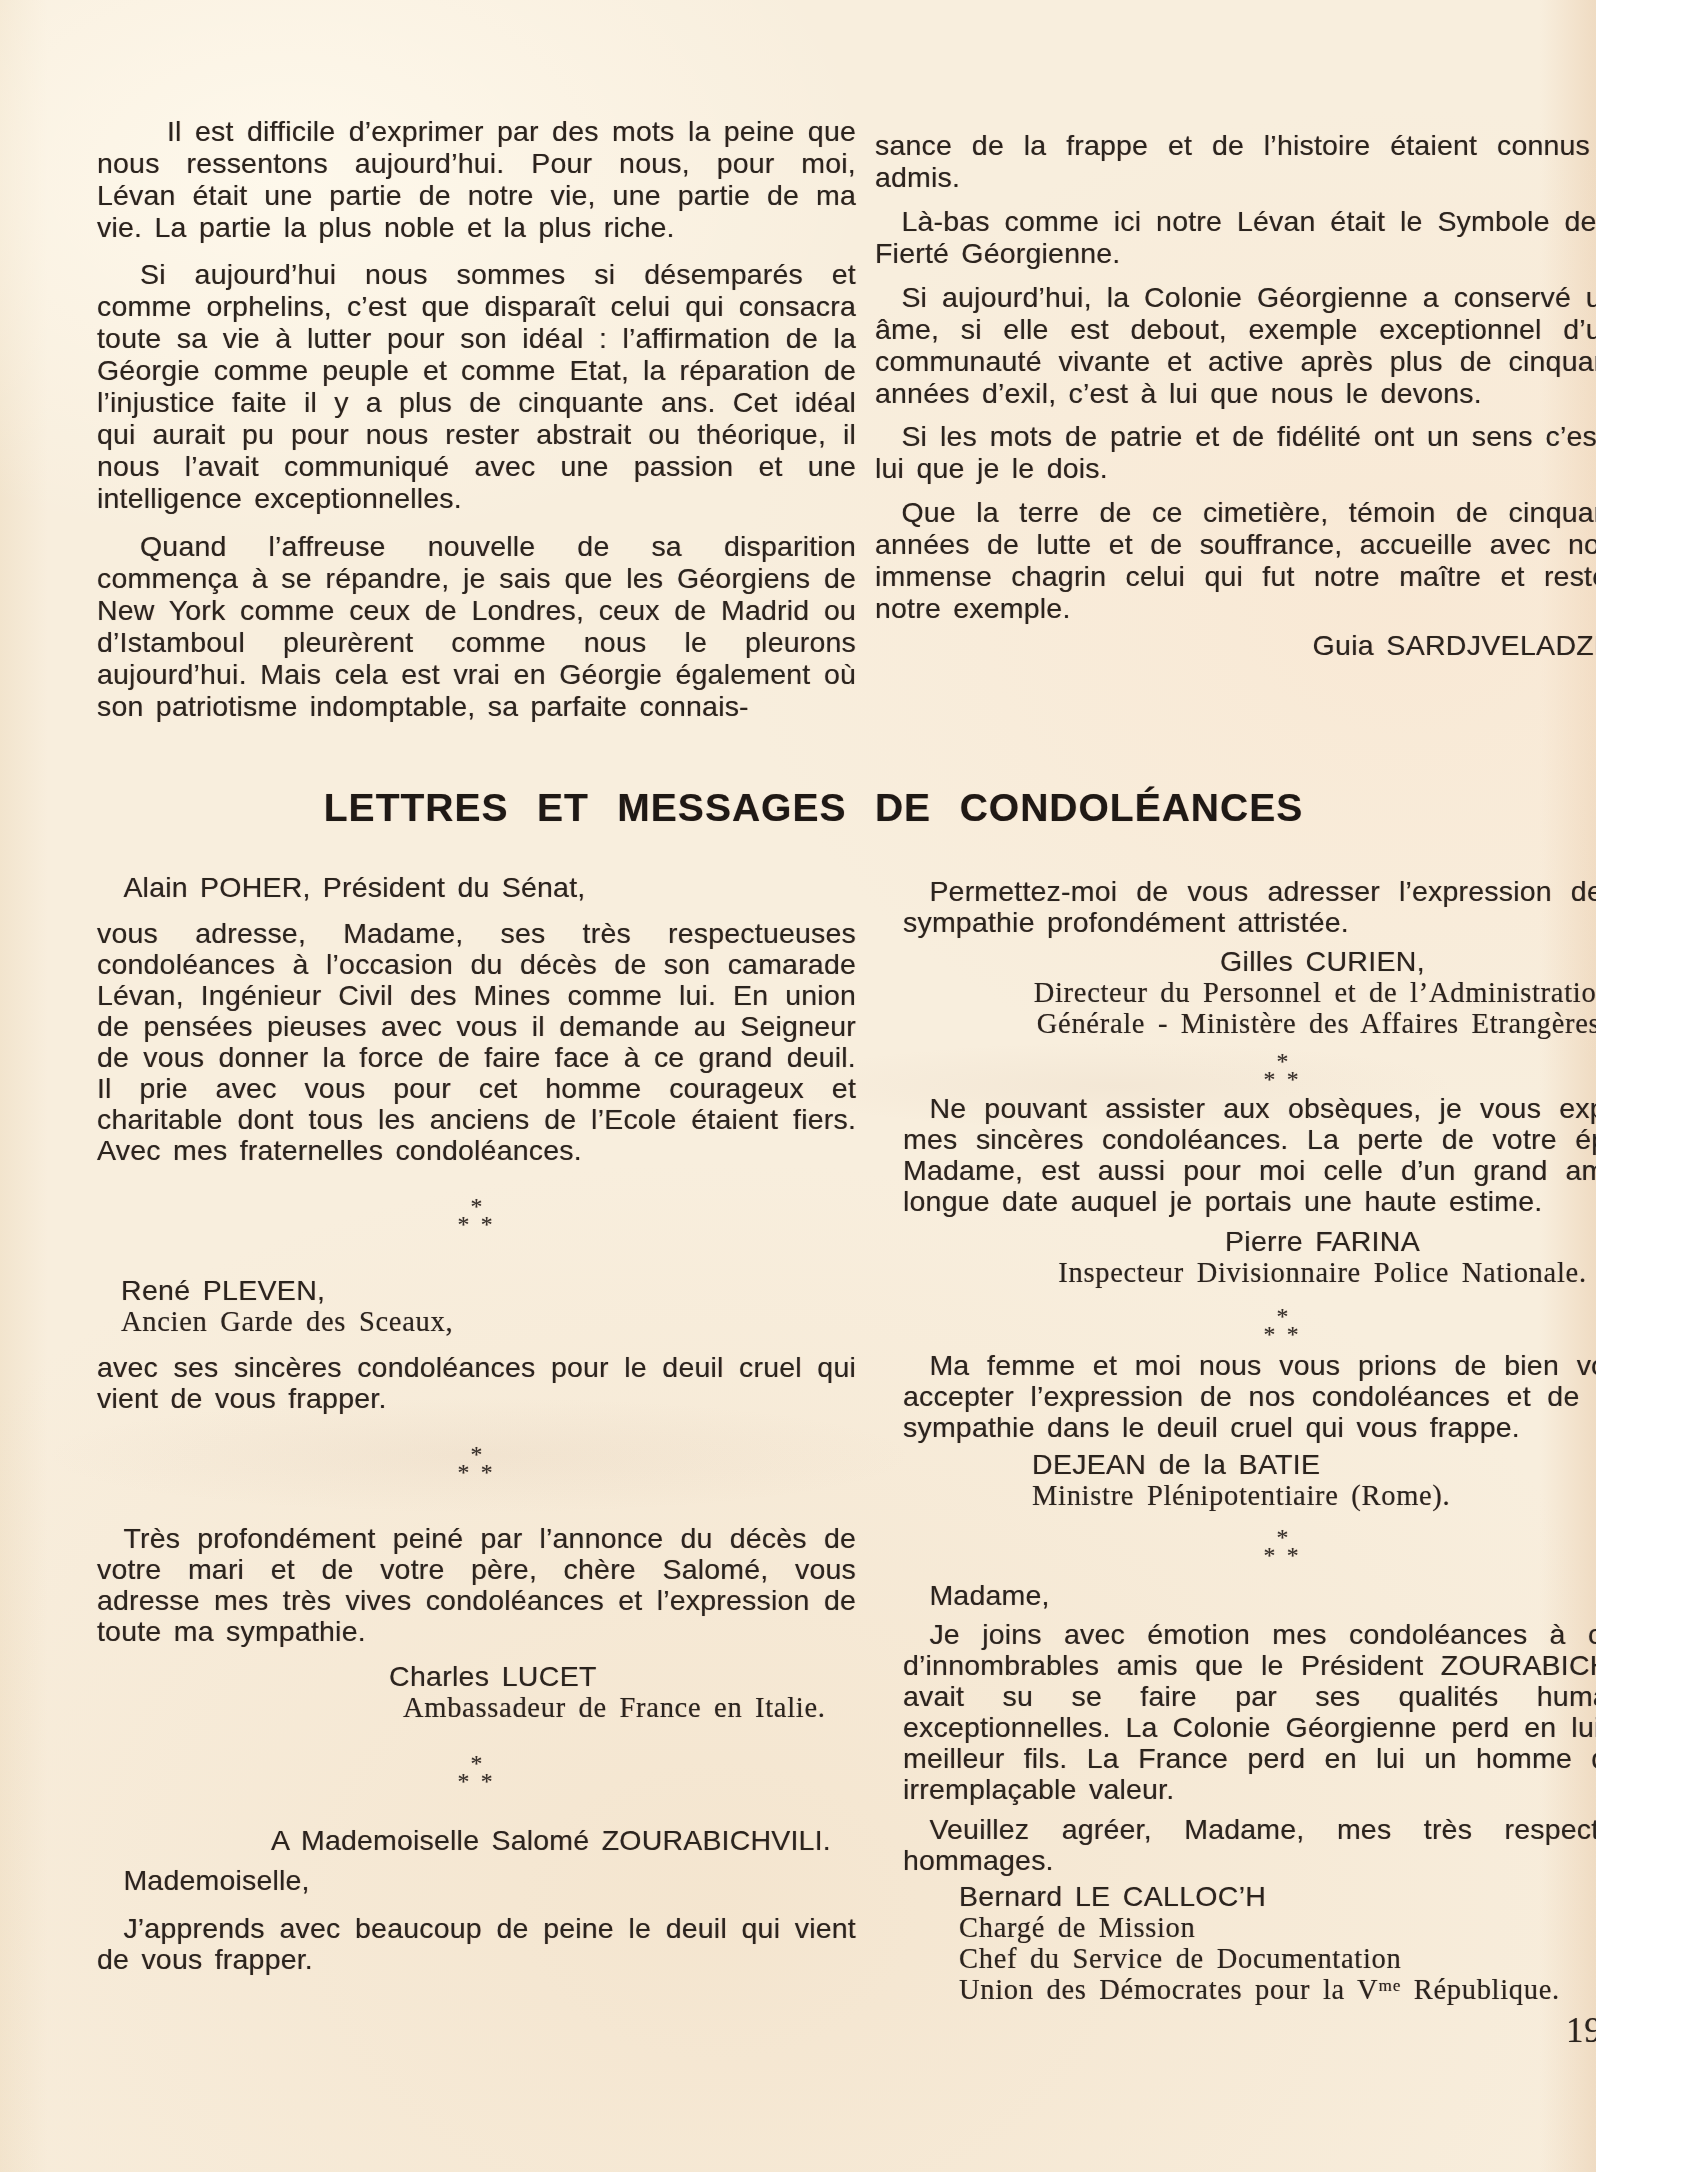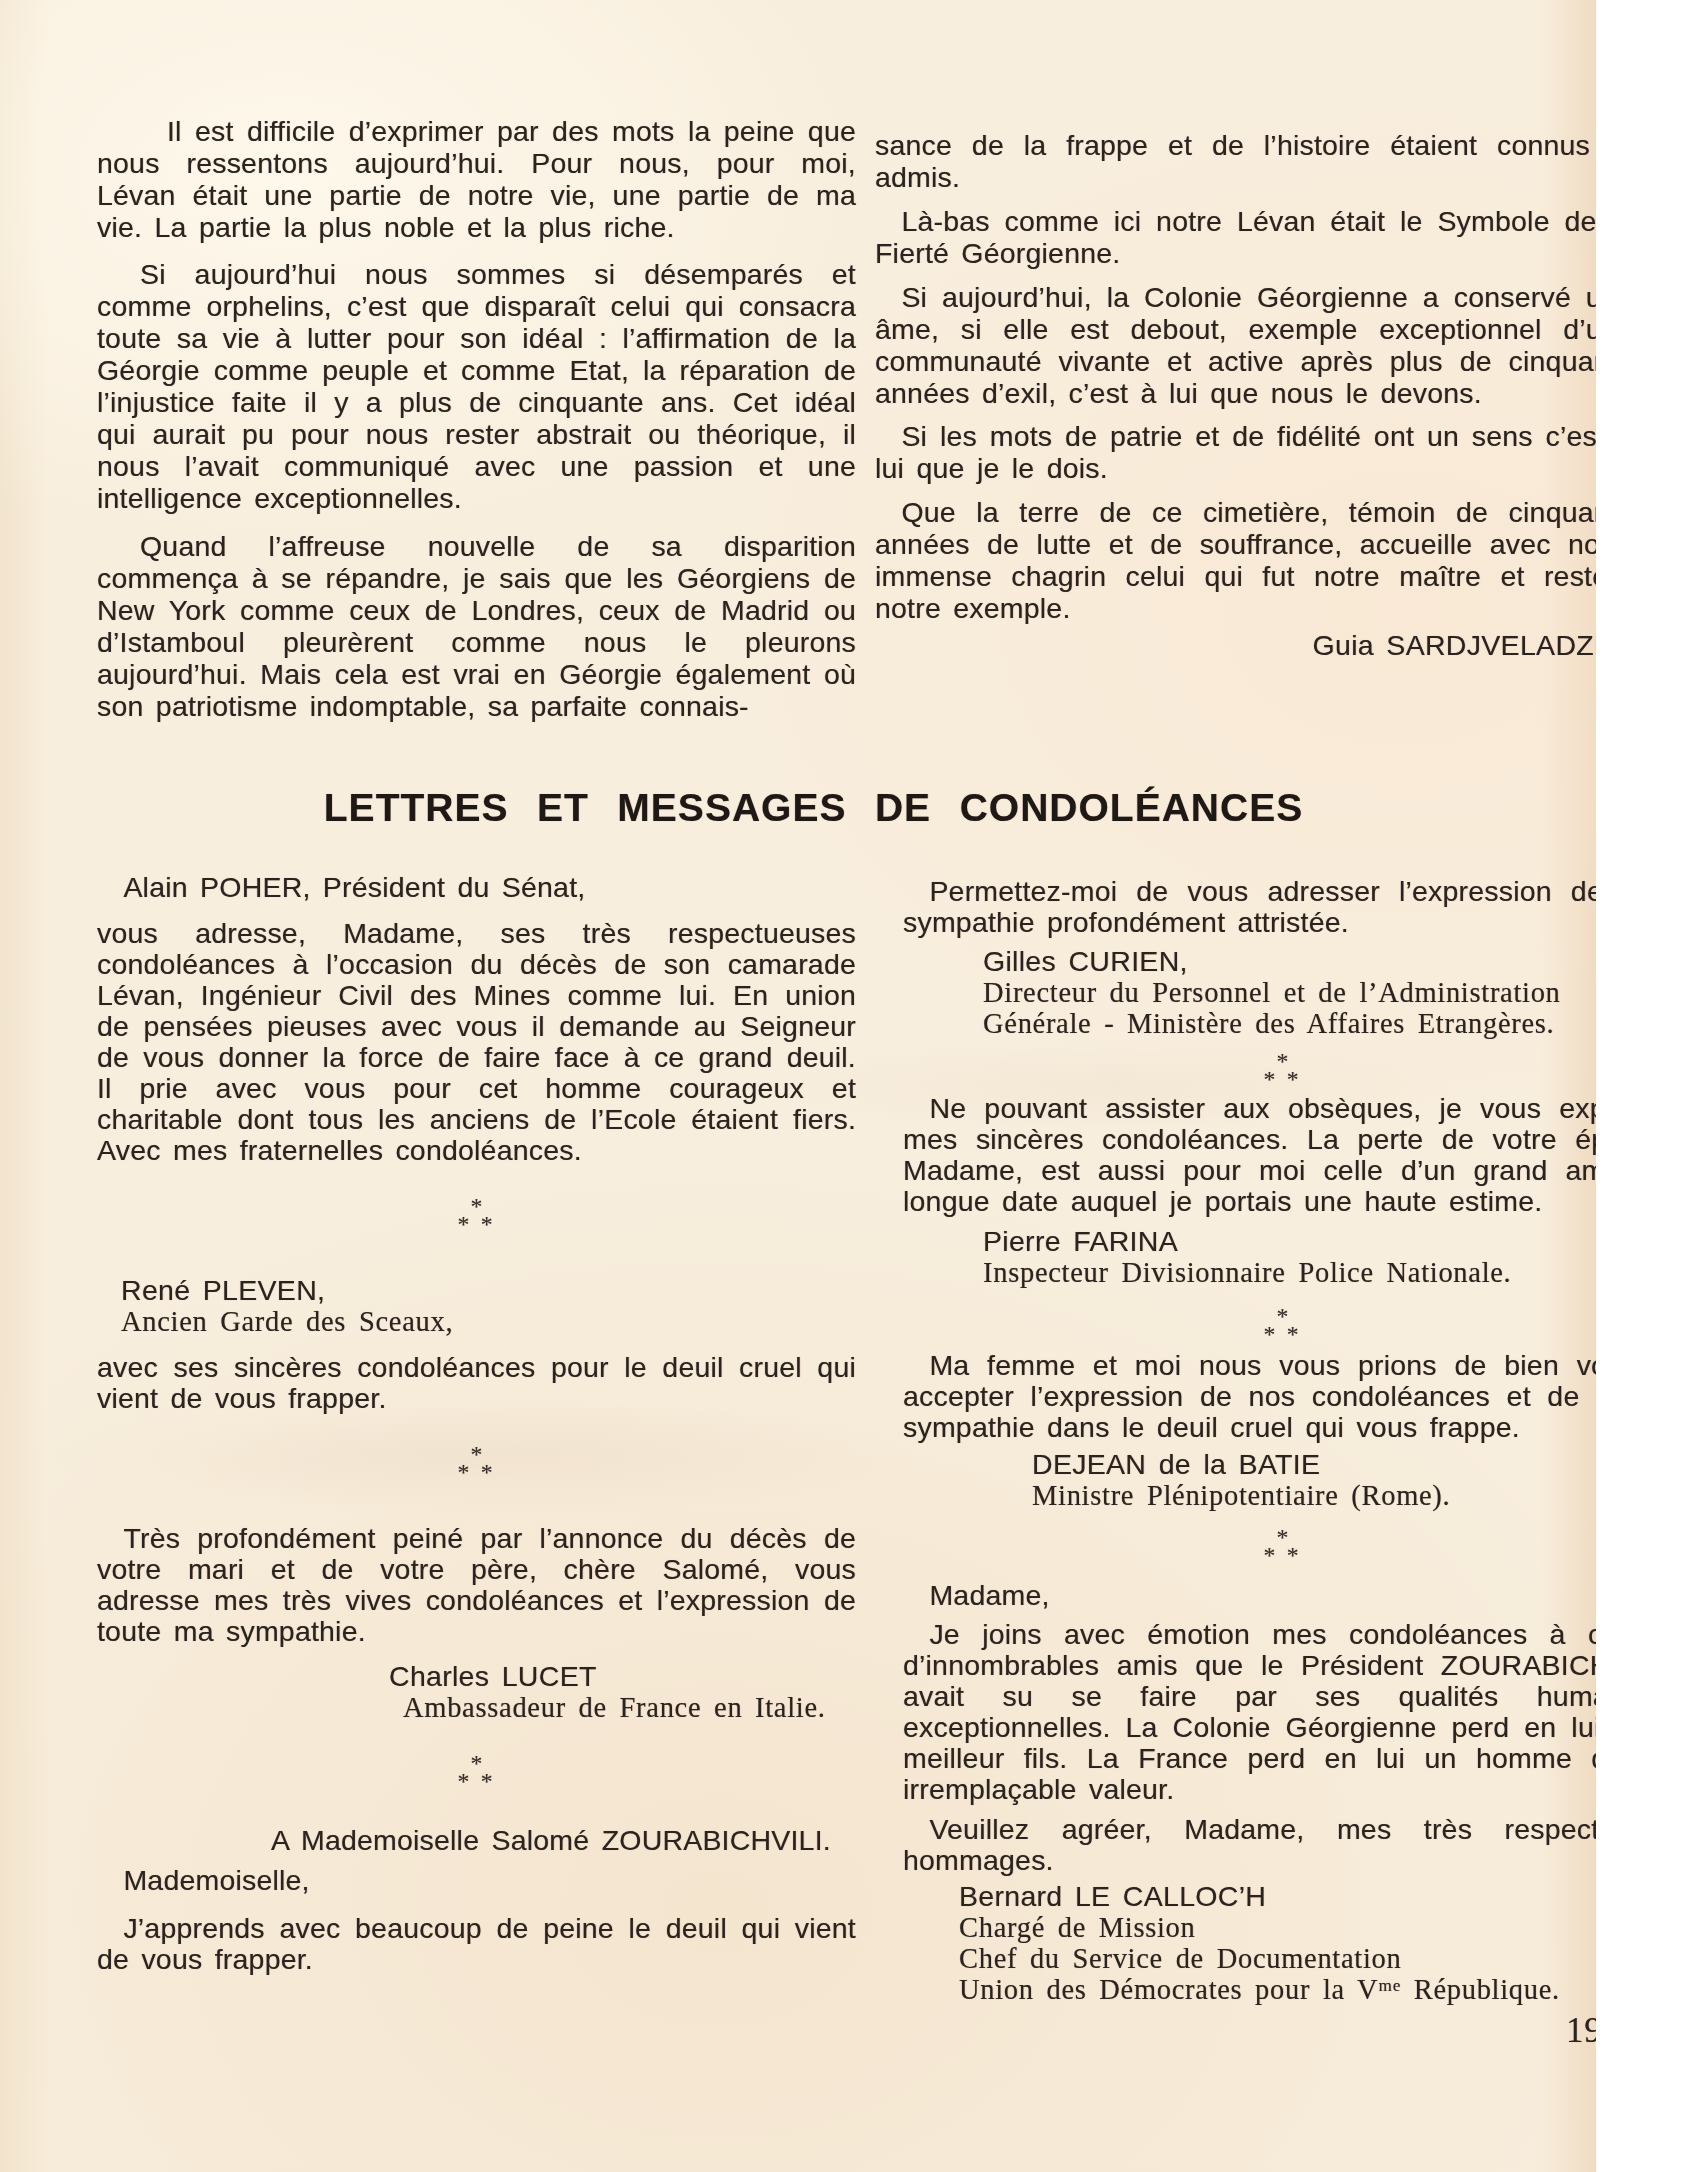--- a/index.html
+++ b/index.html
@@ -61,21 +61,21 @@
     font-size:35px;color:#2a241e;letter-spacing:0.7px;
   }
   
   .mt8{margin-top:5.6px;}   .mt11{margin-top:7.6px;}  .mt12{margin-top:8.3px;}
   .mt13{margin-top:9px;} .mt14{margin-top:9.7px;}  .mt18{margin-top:12.5px;}
   .mt20{margin-top:14px;} .mt22{margin-top:15.3px;}  .mt24{margin-top:16.7px;}
   .mt27{margin-top:19px;} .mt45{margin-top:31px;}  .mt50{margin-top:35px;}
   .mt60{margin-top:42px;}
   .eu-para{margin-bottom:15.3px;}
   .eu-para-r{margin-bottom:11.8px;}
-  .ml35{margin-left:24px;}  .ml80{margin-left:56px;}  .ml115{margin-left:80px;}
+  .ml35{margin-left:24px;}  .ml80{margin-left:56px;}  .ml115{margin-left:80px;text-align:center;}
   .ml185{margin-left:129px;}.ml250{margin-left:174px;}.ml420{margin-left:292px;}
   .ml-role-20{margin-left:14px;}
 </style>
 </head>
 <body>
 
 <div id="page">
 
   <div class="col" style="left:97px;top:115px;">
     <p class="body-para eu-para indent-lg">Il est difficile d’exprimer par des mots la peine que nous ressentons aujourd’hui. Pour nous, pour moi, Lévan était une partie de notre vie, une partie de ma vie. La partie la plus noble et la plus riche.</p>

